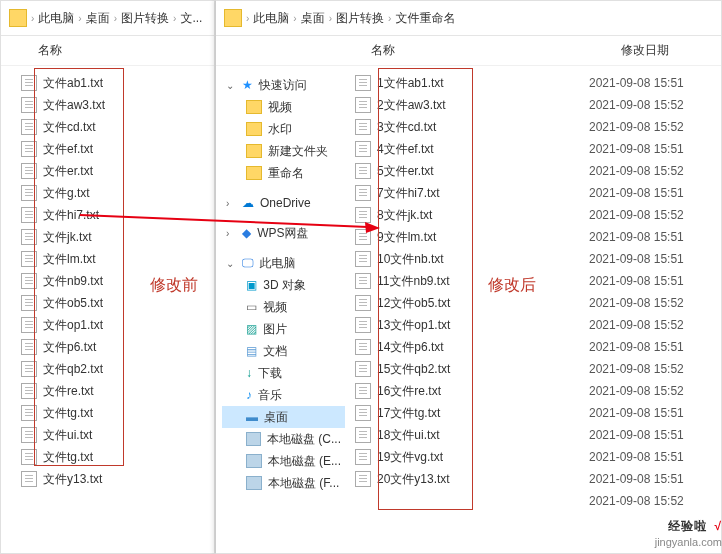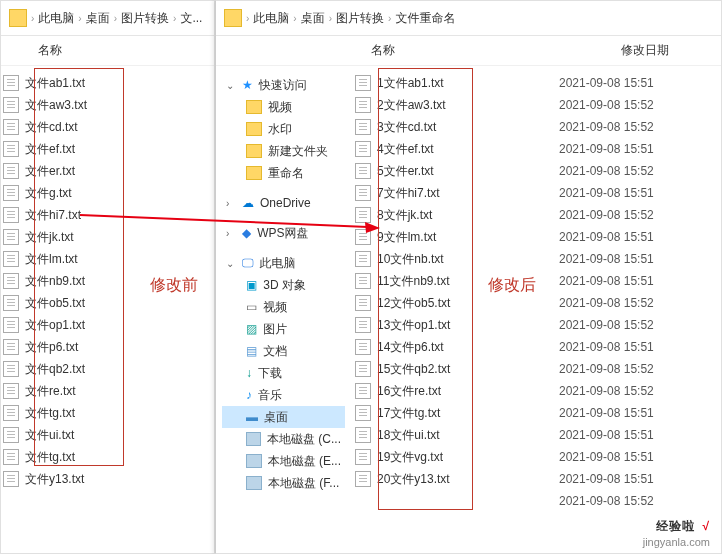--- a/index.html
+++ b/index.html
@@ -27,36 +27,36 @@
 .ic-pc{color:#2a7de1}
 .ic-3d{color:#0099cc}
 .ic-video{color:#5b5b5b}
 .ic-pic{color:#26a69a}
 .ic-doc{color:#5b9bd5}
 .ic-down{color:#009688}
 .ic-music{color:#2196f3}
 .ic-desktop{color:#3f8bcc}
 .ic-disk{background:#bcd5e8;border:1px solid #8ab0cc}
 .filelist{float:left;padding-top:6px}
-.win1 .filelist{width:100%;}
+.win1 .filelist{width:100%;padding-left:18px}
 .win2 .filelist{width:130px;margin-left:2px}
 .file-row{display:flex;align-items:center;height:22px;gap:6px;cursor:pointer;padding:0 2px}
 .file-icon{width:16px;height:16px;border:1px solid #aaa;background:#fff;position:relative;flex-shrink:0}
 .file-icon::after{content:"";position:absolute;top:3px;left:3px;right:3px;border-top:1px solid #bbb;box-shadow:0 3px 0 #bbb,0 6px 0 #bbb}
-.date-list{float:left;padding-top:6px;margin-left:76px}
+.date-list{float:left;padding-top:6px;margin-left:106px}
 .date-item{height:22px;display:flex;align-items:center;color:#555}
 .border-box1{position:absolute;border:1px solid #c0392b;pointer-events:none}
 .bb-left{left:34px;top:68px;width:90px;height:398px}
 .bb-right{left:378px;top:68px;width:95px;height:442px}
 .label{position:absolute;color:#c0392b;font-size:16px;font-weight:400}
 .lb1{left:150px;top:275px}
 .lb2{left:488px;top:275px}
 .arrow{position:absolute;left:80px;top:195px;width:300px;height:40px;pointer-events:none}
 .arrow svg{width:100%;height:100%}
-.watermark{position:absolute;right:12px;bottom:6px;text-align:right}
+.watermark{position:absolute;right:0;bottom:6px;text-align:right}
 .wm1{font-size:22px;font-weight:bold;color:#222;letter-spacing:1px}
 .wm1 .red{color:#e60012}
 .wm2{font-size:11px;color:#888;text-align:center}
 .win1 .name-col{padding-left:22px}
 </style>
 </head>
 <body>
 
 <div class="window win1">
   <div class="breadcrumb">

